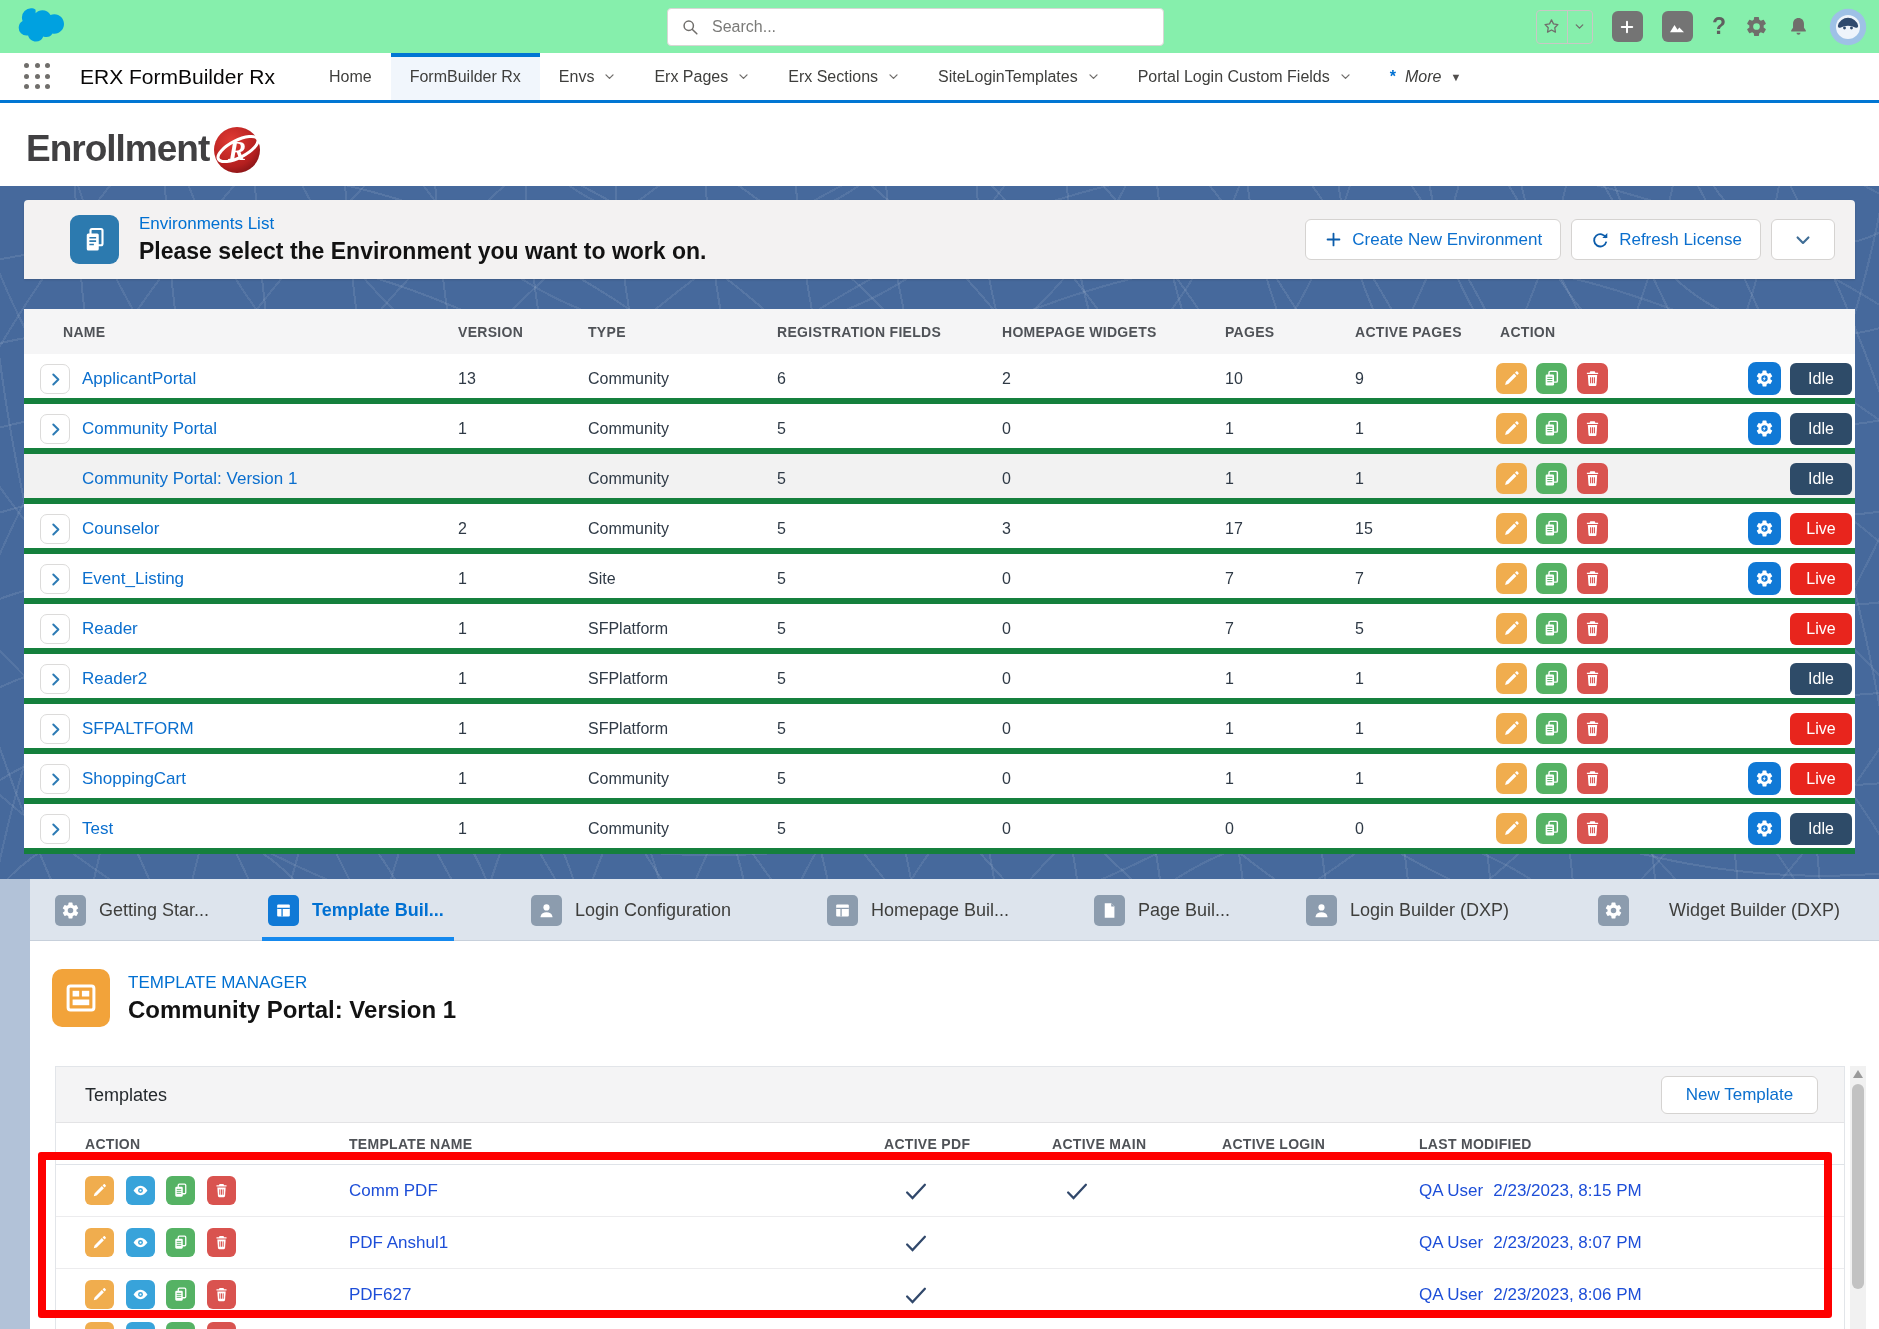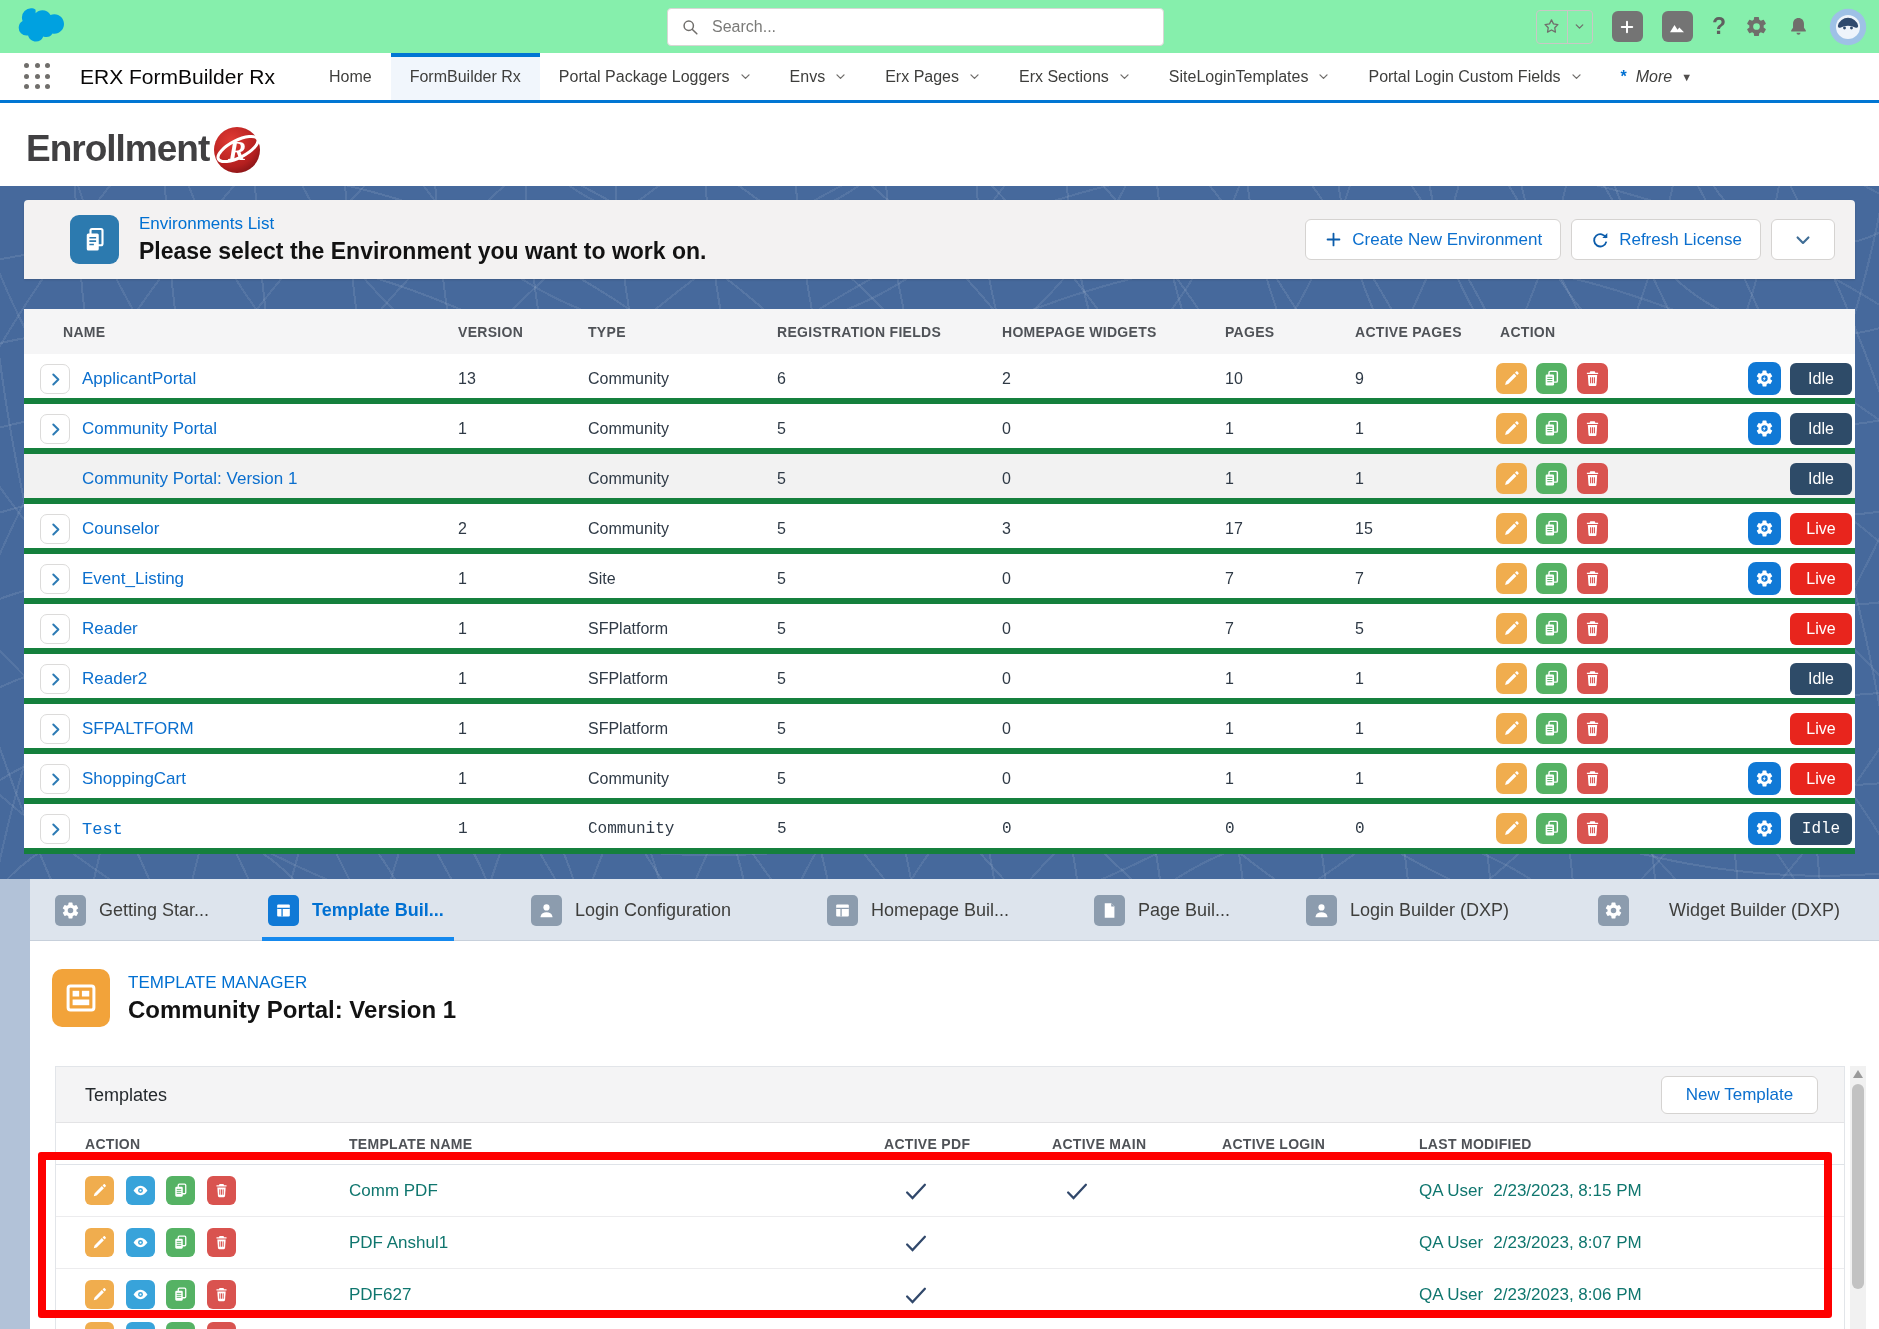--- a/index.html
+++ b/index.html
@@ -97,21 +97,21 @@
   .tplcard{position:absolute;left:25px;top:125px;width:1790px;height:270px;border:1px solid #e2e5e9;
     border-bottom:none;box-sizing:border-box;background:#fff;}
   .tplstrip{position:absolute;left:0;top:0;width:100%;height:56px;background:#f4f4f5;border-bottom:1px solid #e3e3e5;box-sizing:border-box;}
   .tpltitle{position:absolute;left:29px;top:0;height:56px;display:flex;align-items:center;font-size:18px;color:#24292d;}
   .newtplbtn{position:absolute;left:1605px;top:9px;width:157px;height:38px;background:#fff;border:1px solid #d5d3d1;
     border-radius:6px;display:flex;align-items:center;justify-content:center;font-size:17px;color:#0b6fce;cursor:pointer;box-sizing:border-box;}
   .tplhead{position:absolute;left:0;top:56px;width:100%;height:42px;border-bottom:1px solid #dfe3e8;box-sizing:border-box;background:#fff;}
   .tplhead span{position:absolute;top:0;height:42px;display:flex;align-items:center;font-size:14px;
     font-weight:bold;color:#4f5257;letter-spacing:.3px;white-space:nowrap;}
   .trow{position:absolute;left:0;width:100%;height:52px;border-bottom:1px solid #ececee;box-sizing:border-box;background:#fff;}
-  .trow .tcell{position:absolute;top:0;height:52px;display:flex;align-items:center;font-size:17px;color:#0f766e;white-space:nowrap;}
+  .trow .tcell{position:absolute;top:0;height:52px;display:flex;align-items:center;font-size:17px;color:#1d4ed8;white-space:nowrap;}
   .trow .ticonbtn,.tpl-partial .ticonbtn{position:absolute;top:11px;width:29px;height:29px;border-radius:6px;
     display:flex;align-items:center;justify-content:center;cursor:pointer;}
   .trow .checkwrap{position:absolute;top:13px;width:26px;height:26px;}
   .modby{margin-right:10px;}
   .tpl-partial{position:absolute;left:0;top:247px;width:100%;height:40px;background:#fff;}
   
   .redbox{position:absolute;left:38px;top:1152px;width:1794px;height:166px;border:8px solid #fe0000;
     box-sizing:border-box;border-radius:3px;z-index:40;pointer-events:none;}
   .vscroll{position:absolute;left:1850px;top:1066px;width:16px;height:263px;background:#f1f1f1;z-index:30;}
   .vscroll .arrow{position:absolute;left:3px;top:4px;width:0;height:0;border-left:5px solid transparent;
@@ -198,28 +198,20 @@
         <i></i>
     </div>
     <div class="appname">ERX FormBuilder Rx</div>
     <div class="navtabs" id="navtabs">
         <div class="ntab">
           <span>Home</span>
         </div>
         <div class="ntab active">
           <span class="tab-top"></span>
           <span>FormBuilder Rx</span>
-        </div>
-        <div class="ntab">
-          <span>Portal Package Loggers</span>
-          <span>
-            <svg width="13" height="13" viewBox="0 0 24 24">
-              <path d="M5.5 9l6.5 6.5L18.5 9" fill="none" stroke="#706e6b" stroke-width="2.4" stroke-linecap="round" stroke-linejoin="round"></path>
-            </svg>
-          </span>
         </div>
         <div class="ntab">
           <span>Envs</span>
           <span>
             <svg width="13" height="13" viewBox="0 0 24 24">
               <path d="M5.5 9l6.5 6.5L18.5 9" fill="none" stroke="#706e6b" stroke-width="2.4" stroke-linecap="round" stroke-linejoin="round"></path>
             </svg>
           </span>
         </div>
         <div class="ntab">
@@ -675,21 +667,21 @@
             </svg>
           </button>
           <button class="gearbtn" style="background: rgb(16, 121, 214); border: none;">
             <svg width="19" height="19" viewBox="0 0 24 24">
               <path fill="#fff" d="M19.43 12.98c.04-.32.07-.64.07-.98s-.03-.66-.07-.98l2.11-1.65a.5.5 0 0 0 .12-.64l-2-3.46a.5.5 0 0 0-.61-.22l-2.49 1a7.03 7.03 0 0 0-1.69-.98l-.38-2.65A.49.49 0 0 0 14 2h-4a.49.49 0 0 0-.49.42l-.38 2.65c-.61.25-1.17.59-1.69.98l-2.49-1a.49.49 0 0 0-.61.22l-2 3.46a.5.5 0 0 0 .12.64l2.11 1.65c-.04.32-.07.65-.07.98s.03.66.07.98l-2.11 1.65a.5.5 0 0 0-.12.64l2 3.46c.12.22.39.3.61.22l2.49-1c.52.39 1.08.73 1.69.98l.38 2.65c.04.24.24.42.49.42h4c.25 0 .45-.18.49-.42l.38-2.65a7.03 7.03 0 0 0 1.69-.98l2.49 1c.22.08.49 0 .61-.22l2-3.46a.5.5 0 0 0-.12-.64l-2.11-1.65zM12 16a4 4 0 1 1 0-8 4 4 0 0 1 0 8z"></path>
               <path fill="#fff" d="M12.9 8.6l-3.3 4.3h2l-1.2 3 3.3-4.3h-2l1.2-3z"></path>
             </svg>
           </button>
           <span class="badge" style="background: rgb(232, 37, 29);">Live</span>
         </div>
-        <div class="erow" style="top: 495px; font-family: Liberation Mono, monospace;">
+        <div class="erow" style="top: 495px;">
           <button class="chevbtn">
             <span>
               <svg width="19" height="19" viewBox="0 0 24 24">
                 <path d="M9.2 5.6l6.4 6.4-6.4 6.4" fill="none" stroke="#2d7bb5" stroke-width="2.5" stroke-linecap="round" stroke-linejoin="round"></path>
               </svg>
             </span>
           </button>
           <span class="cell namelink" style="left: 58px;">Test</span>
           <span class="cell" style="left: 434px;">1</span>
           <span class="cell" style="left: 564px;">Community</span>

